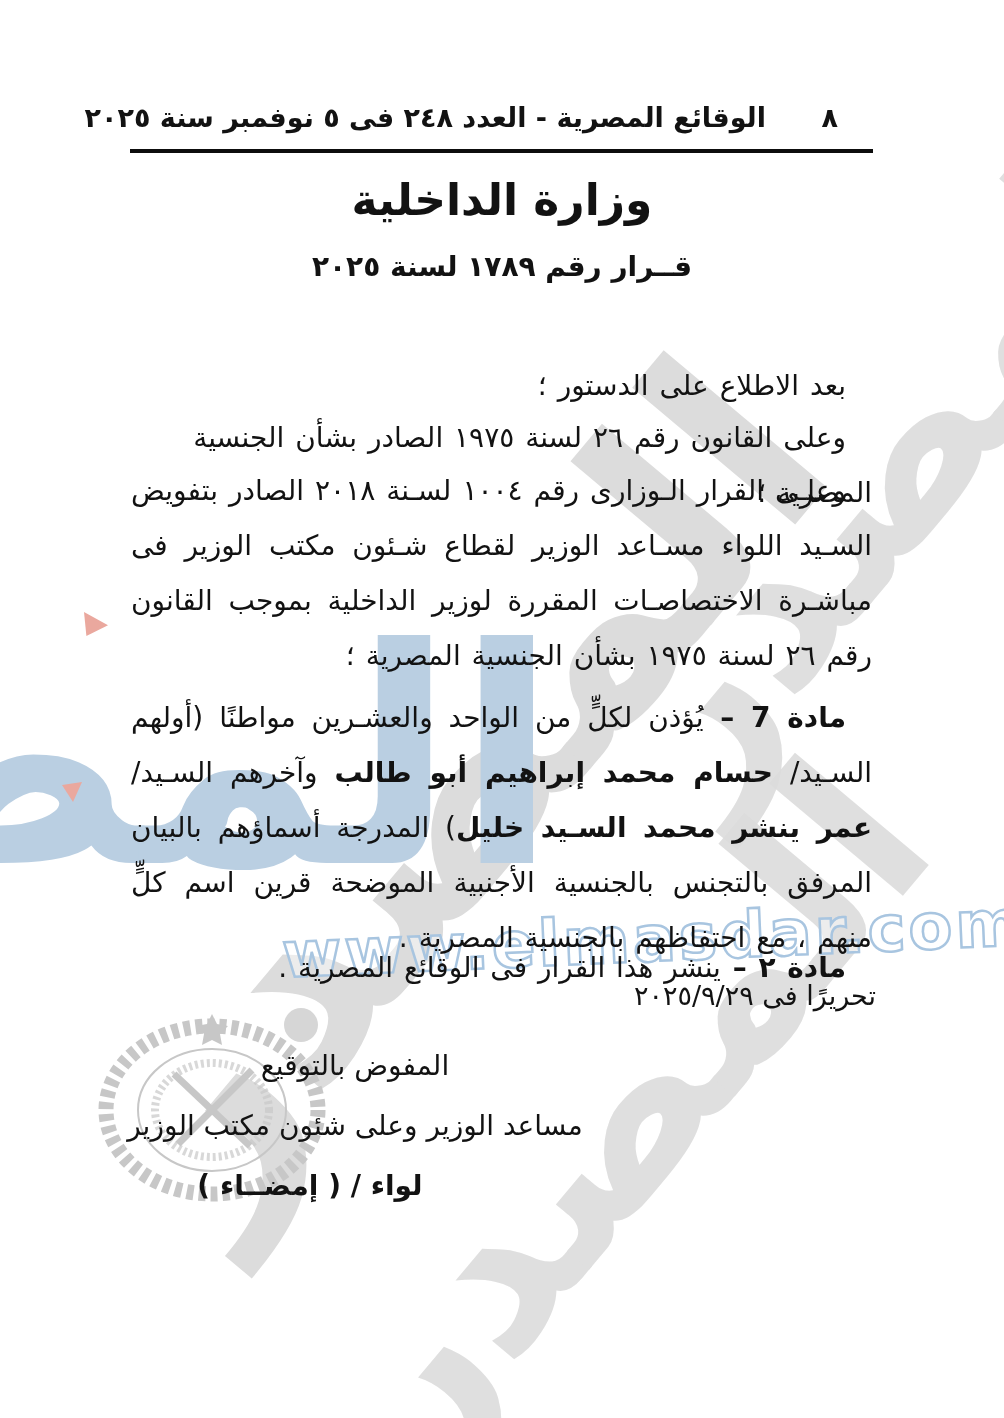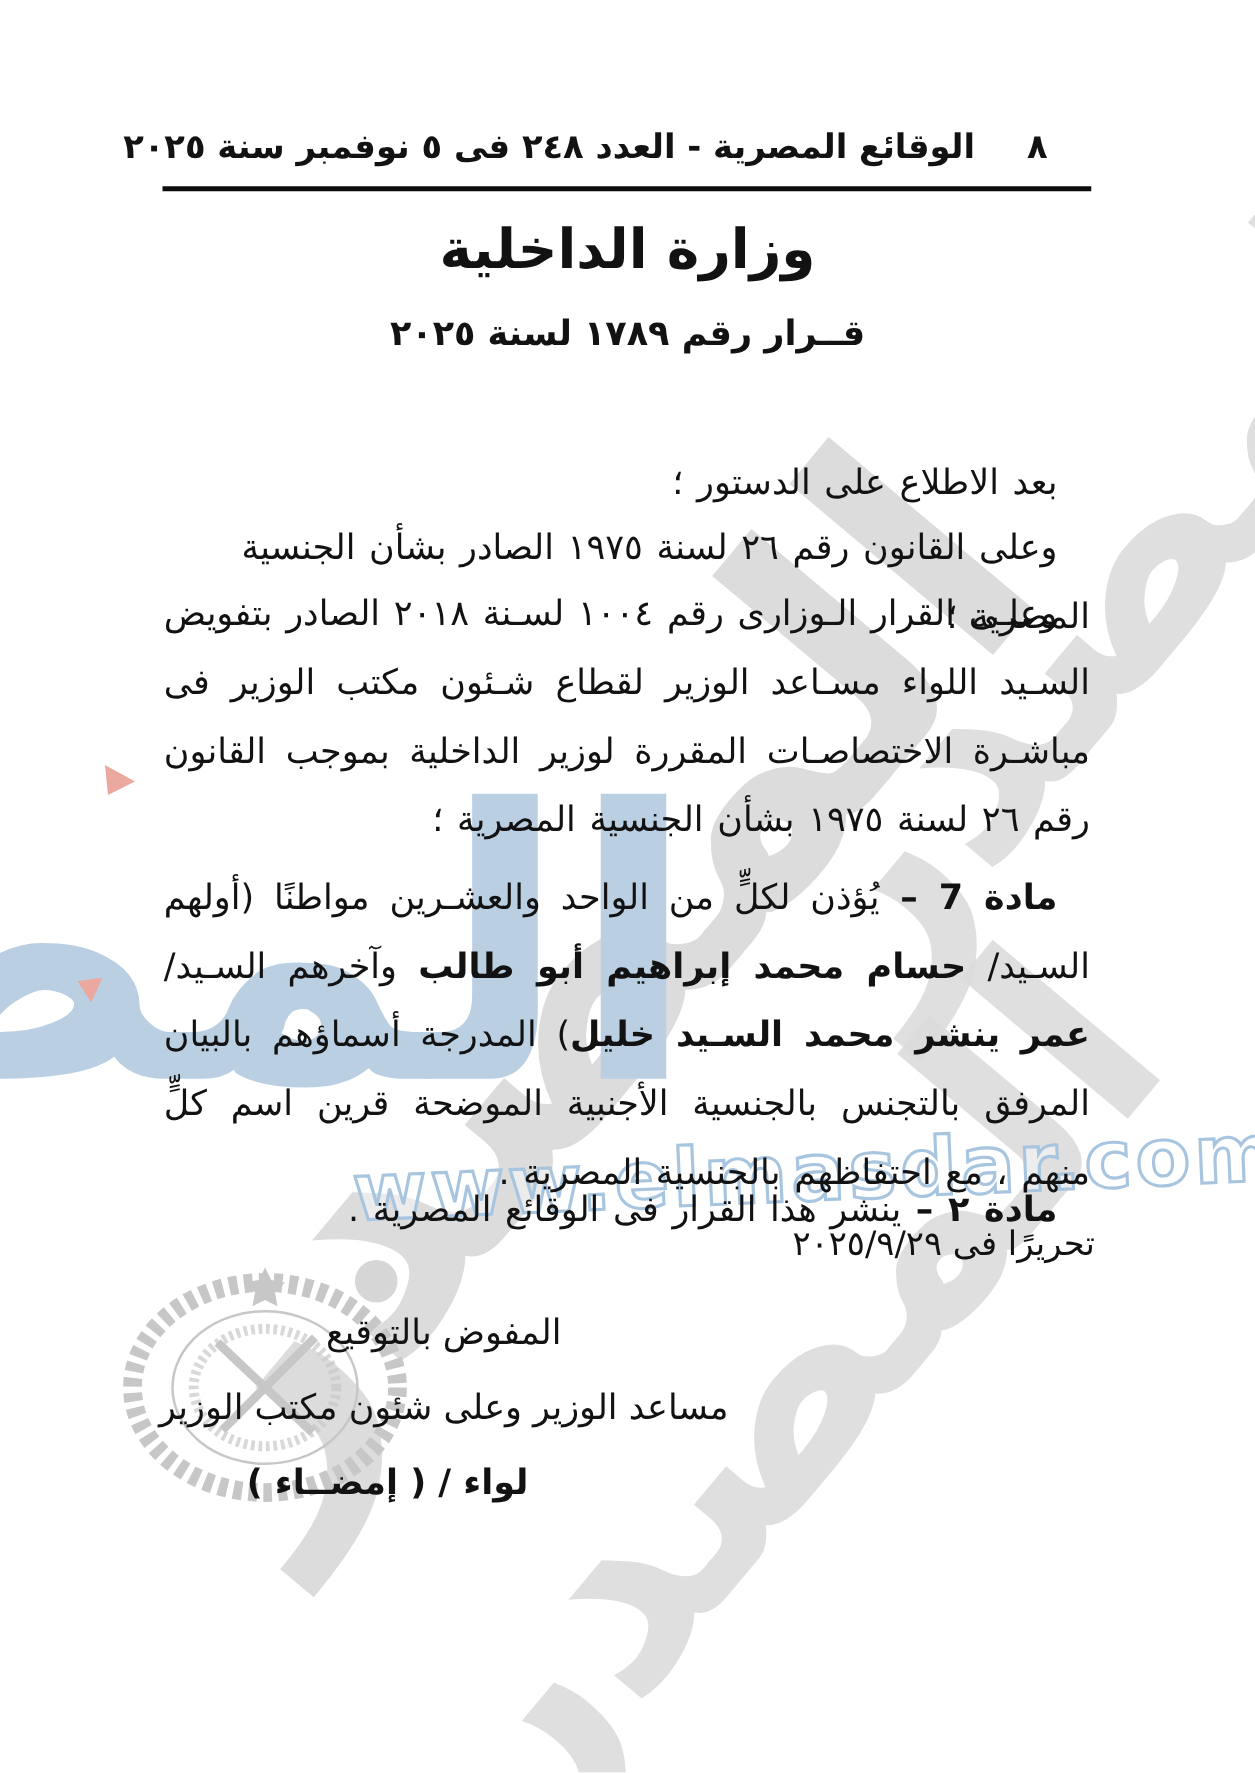--- a/index.html
+++ b/index.html
@@ -25,21 +25,21 @@
   .wm-accent-1{left:84px;top:612px;width:24px;height:24px;clip-path:polygon(0 0,100% 55%,10% 100%);}
   .wm-accent-2{left:62px;top:782px;width:20px;height:20px;clip-path:polygon(0 15%,100% 0,55% 100%);}
   .wm-site{
     position:absolute;left:282px;top:902px;font-size:64px;font-weight:bold;letter-spacing:3px;
     color:rgba(255,255,255,.45);-webkit-text-stroke:2.5px #a8c5e0;
     transform:rotate(-2.5deg);white-space:nowrap;z-index:1;direction:ltr;pointer-events:none;
   }
   .seal{position:absolute;left:90px;top:1012px;z-index:0;}
   
   .page-number{position:absolute;top:102px;right:166px;font-size:27px;font-weight:bold;z-index:2;}
-  .header-title{position:absolute;top:102px;right:224px;font-size:27px;font-weight:bold;white-space:nowrap;z-index:2;}
+  .header-title{position:absolute;top:102px;right:238px;font-size:27px;font-weight:bold;white-space:nowrap;z-index:2;}
   .header-rule{position:absolute;top:149px;right:131px;width:743px;height:0;border-top:4px solid #0d0d0d;z-index:2;}
   .ministry{position:absolute;top:174px;left:0;right:0;margin:0;text-align:center;font-size:44px;font-weight:bold;z-index:2;}
   .decree-no{position:absolute;top:250px;left:0;right:0;margin:0;text-align:center;font-size:28px;font-weight:bold;z-index:2;}
   .issuer{position:absolute;top:304px;right:132px;font-size:30px;font-weight:bold;z-index:2;}
   .para{position:absolute;right:132px;width:741px;margin:0;font-size:28px;line-height:55px;z-index:2;word-spacing:2px;}
   .indent{text-indent:26px;}
   .justify{text-align:justify;}
   .pos-p1{top:358px;}
   .pos-p2{top:410px;}
   .pos-p3{top:463px;}

